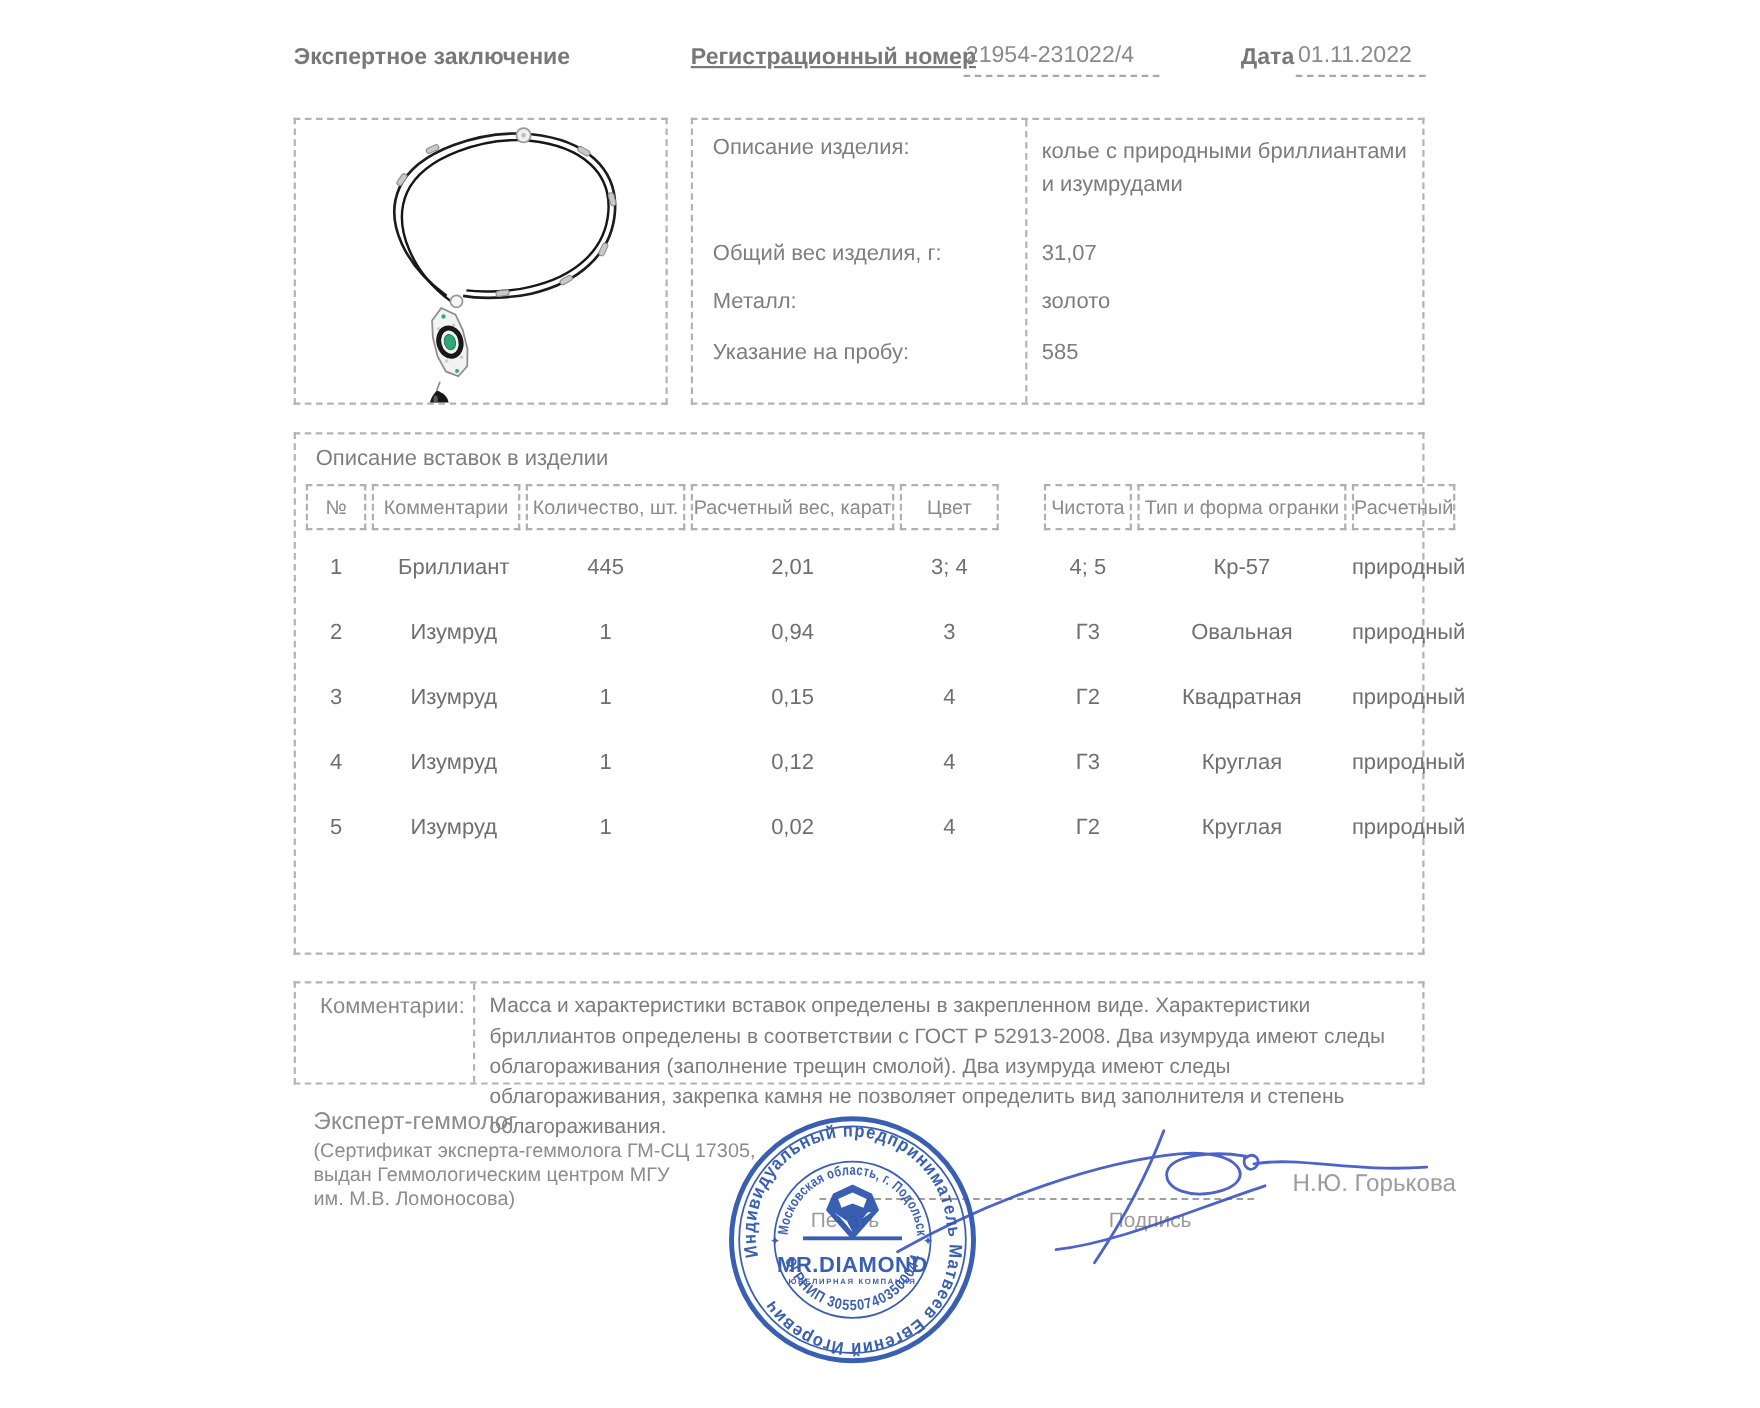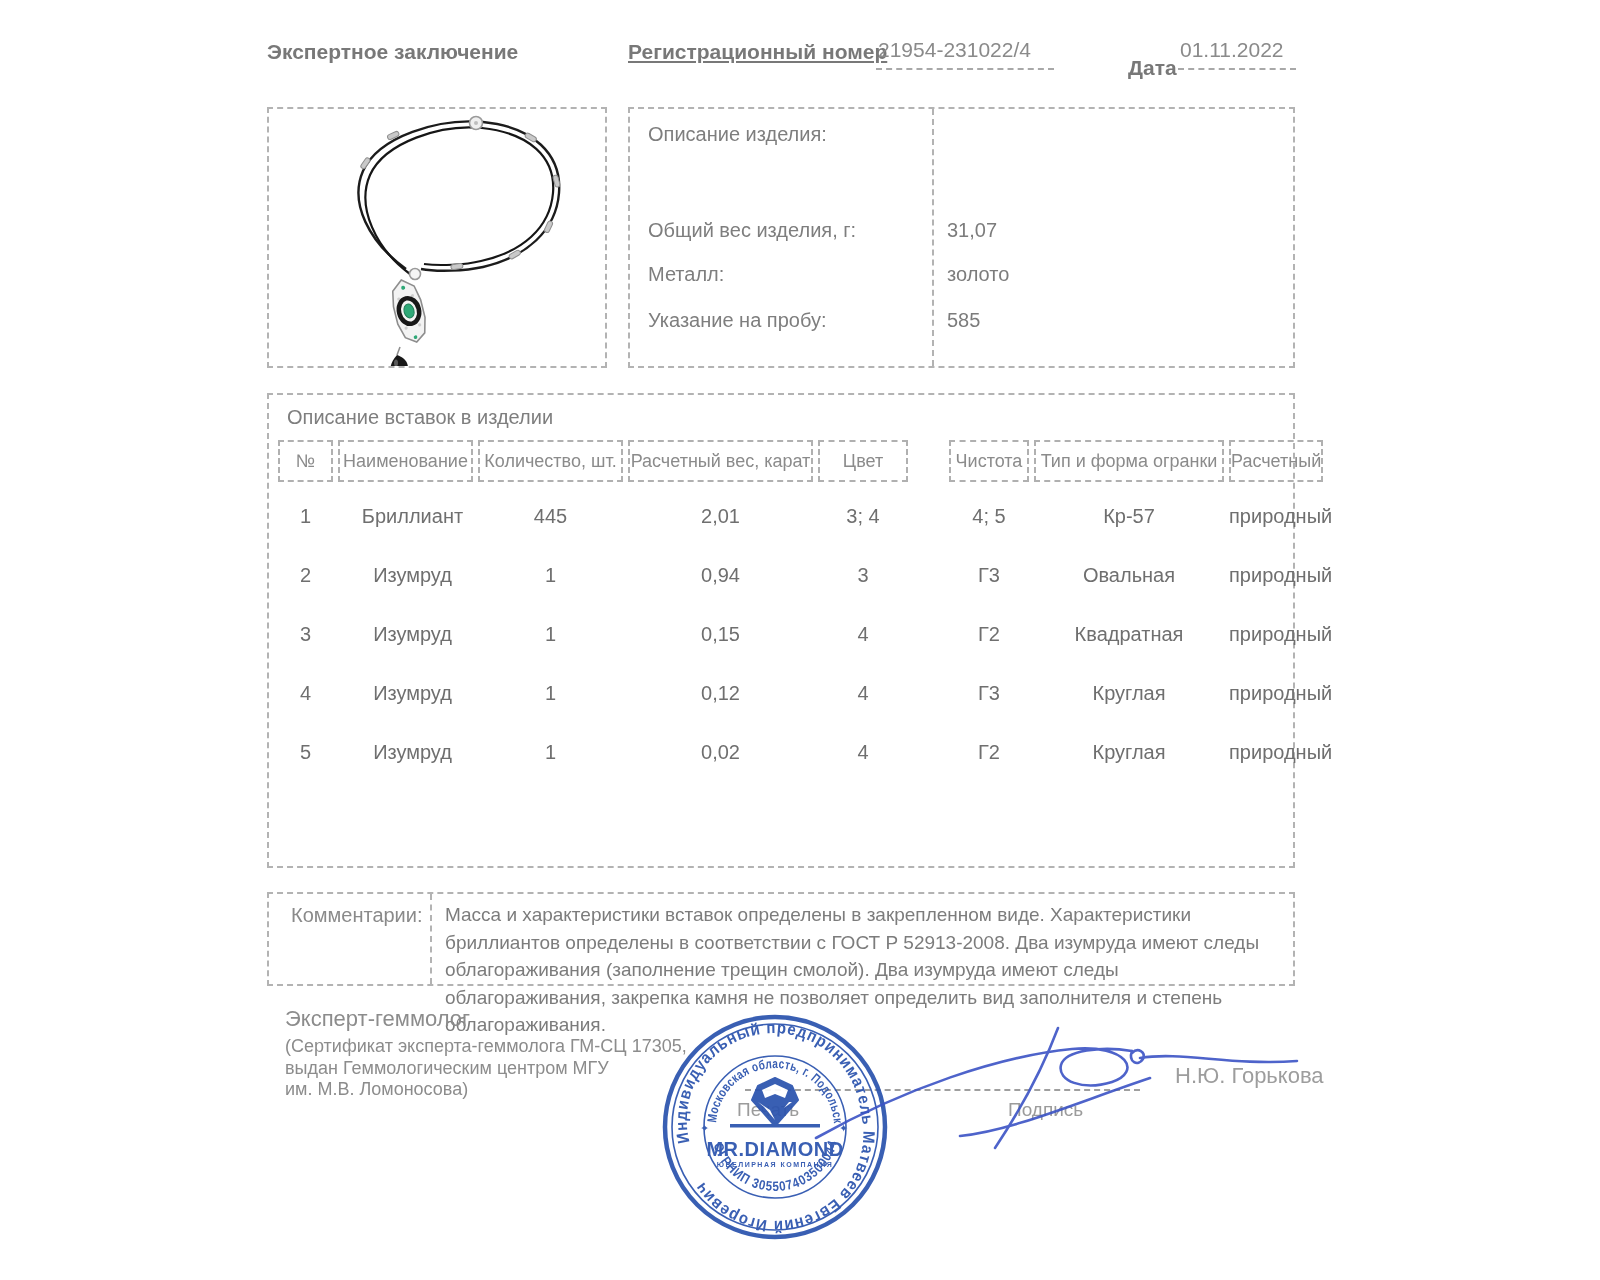--- a/index.html
+++ b/index.html
@@ -40,21 +40,21 @@
   .exp-name{font-size:22px;color:#9d9d9d;}
 </style>
 </head>
 <body>
 
 <div class="page">
 
   <div class="abs hdr-label" style="left:267px;top:40px;">Экспертное заключение</div>
   <div class="abs hdr-label" style="left:628px;top:40px;text-decoration:underline;">Регистрационный номер</div>
   <div class="abs hdr-value" style="left:876px;top:38px;min-width:168px;">21954-231022/4</div>
-  <div class="abs hdr-label" style="left:1128px;top:40px;margin-top:16px;">Дата</div>
+  <div class="abs hdr-label" style="left:1128px;top:40px;">Дата</div>
   <div class="abs hdr-value" style="left:1178px;top:38px;min-width:108px;">01.11.2022</div>
 
   <div class="abs dashed-box" style="left:267px;top:107px;width:340px;height:261px;">
     <svg width="336" height="257" viewBox="0 0 336 257">
 
       <path d="M137,160 C100,133 80,94 94,62 C110,27 170,9 214,13 C264,18 293,45 290,84 C287,122 257,148 214,158 C196,162 168,163 152,160" fill="none" stroke="#1c1c1c" stroke-width="2.4"></path>
       <path d="M141,165 C107,140 87,98 101,66 C116,33 172,15 213,19 C260,24 287,48 284,84 C281,119 253,143 212,152 C196,156 170,157 155,155" fill="none" stroke="#161616" stroke-width="2.2"></path>
 
       <g fill="#c9c9c9" stroke="#8f8f8f" stroke-width="1">
         <rect x="90" y="52" width="12" height="5" rx="2.5" transform="rotate(-55 96 54)"></rect>
@@ -87,33 +87,34 @@
       <path d="M128,246 C121,254 119,262 125,268 C131,273 139,268 139,259 C139,252 134,248 128,246 Z" fill="#181818"></path>
       <ellipse cx="127" cy="254" rx="2" ry="3.5" fill="#5a5a5a"></ellipse>
       <ellipse cx="128" cy="250" rx="15" ry="0" fill="none"></ellipse>
       <ellipse cx="127" cy="252" rx="16" ry="4" fill="#000000" opacity="0.07" transform="translate(0,18)"></ellipse>
     </svg>
   </div>
 
   <div class="abs dashed-box" style="left:628px;top:107px;width:667px;height:261px;">
     <div class="desc-values-sep"></div>
     <div class="abs lbl" style="left:18px;top:14px;">Описание изделия:</div>
+    <div class="abs val" style="left:317px;top:14px;width:335px;line-height:30px;">колье с природными бриллиантами и изумрудами</div>
     <div class="abs lbl" style="left:18px;top:110px;">Общий вес изделия, г:</div>
     <div class="abs val" style="left:317px;top:110px;text-align:center;">31,07</div>
     <div class="abs lbl" style="left:18px;top:154px;">Металл:</div>
     <div class="abs val" style="left:317px;top:154px;text-align:center;">золото</div>
     <div class="abs lbl" style="left:18px;top:200px;">Указание на пробу:</div>
     <div class="abs val" style="left:317px;top:200px;">585</div>
   </div>
 
   <div class="abs dashed-box" style="left:267px;top:393px;width:1028px;height:475px;">
     <div class="abs t-title" style="left:18px;top:11px;">Описание вставок в изделии</div>
     <div class="abs t-head" style="left:9px;right:9px;top:45px;" id="t-head">
         <div class="cell c0">№</div>
-        <div class="cell c1">Наименование</div>
+        <div class="cell c1">Комментарии</div>
         <div class="cell c2">Количество, шт.</div>
         <div class="cell c3">Расчетный вес, карат</div>
         <div class="cell c4">Цвет</div>
         <div class="cell c5">Чистота</div>
         <div class="cell c6">Тип и форма огранки</div>
         <div class="cell c7">Расчетный</div>
       </div>
     <div class="abs t-body" style="left:9px;right:9px;top:92px;" id="t-body">
         <div class="row">
           <div class="cell c0">1</div>

